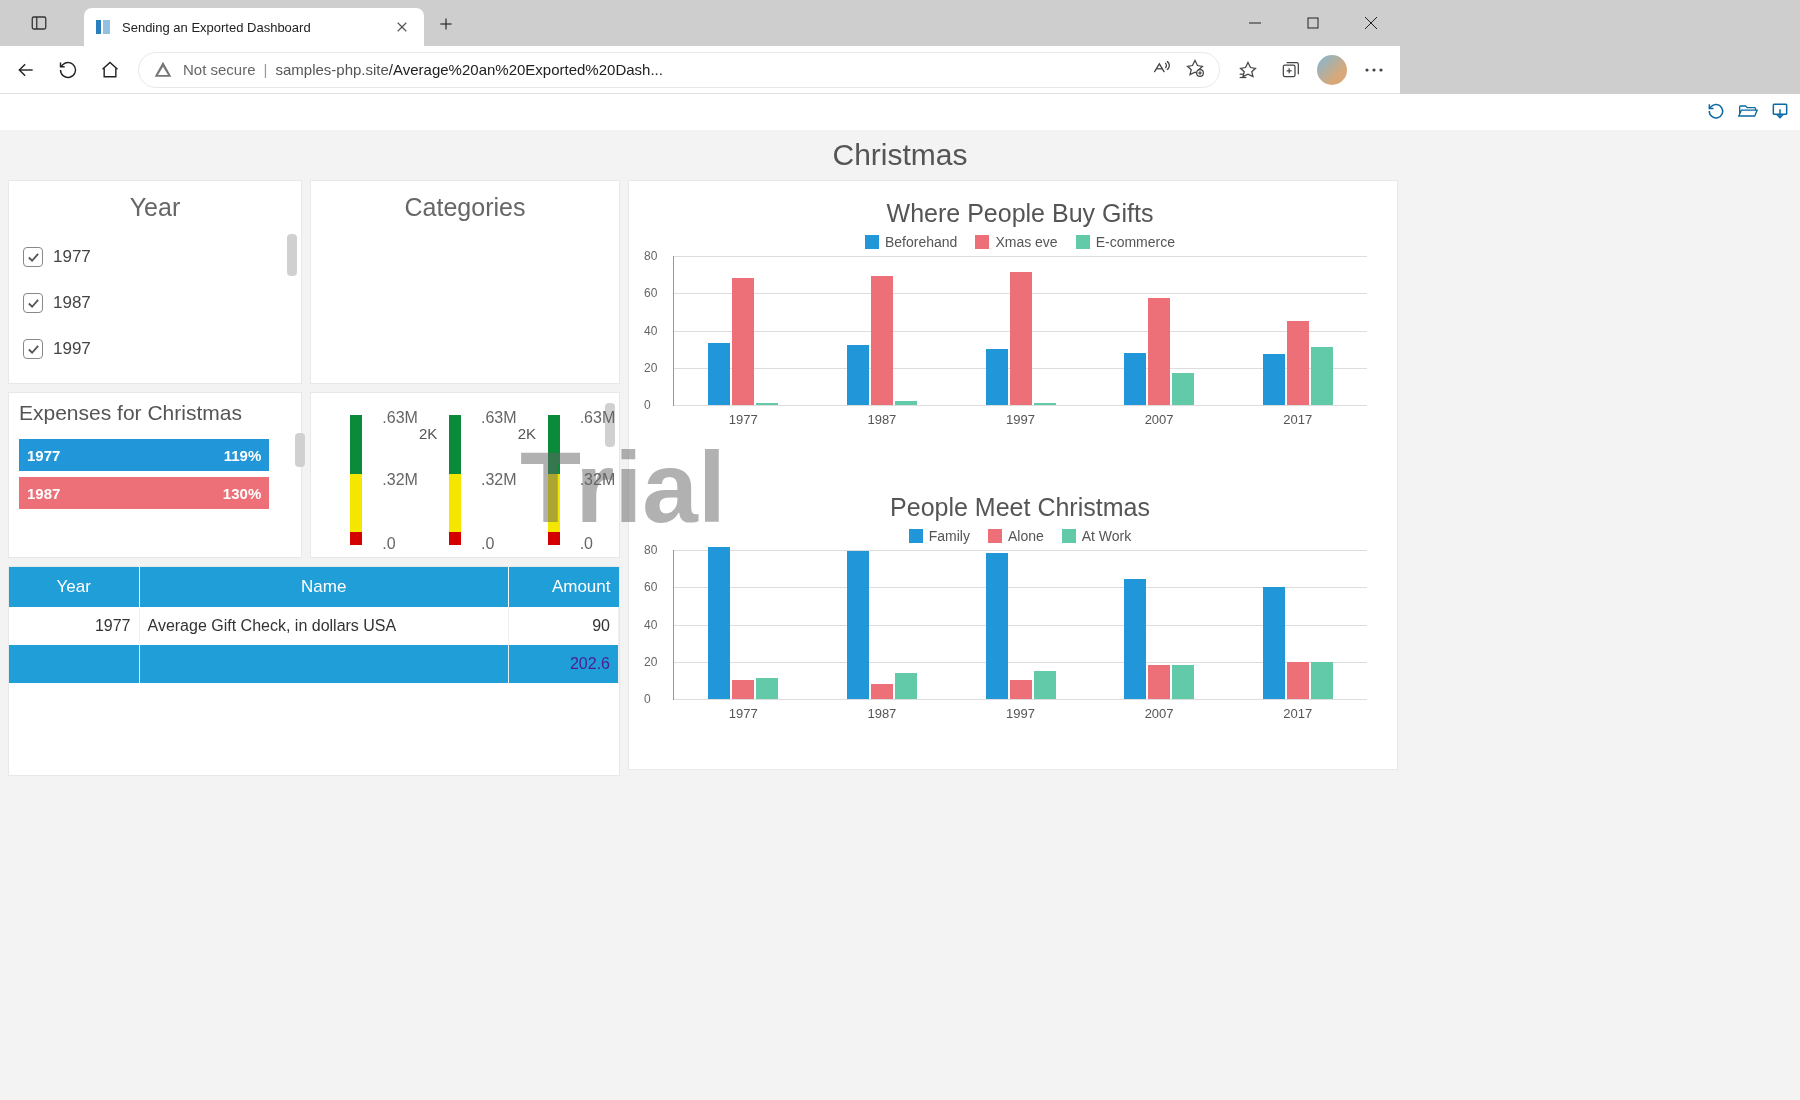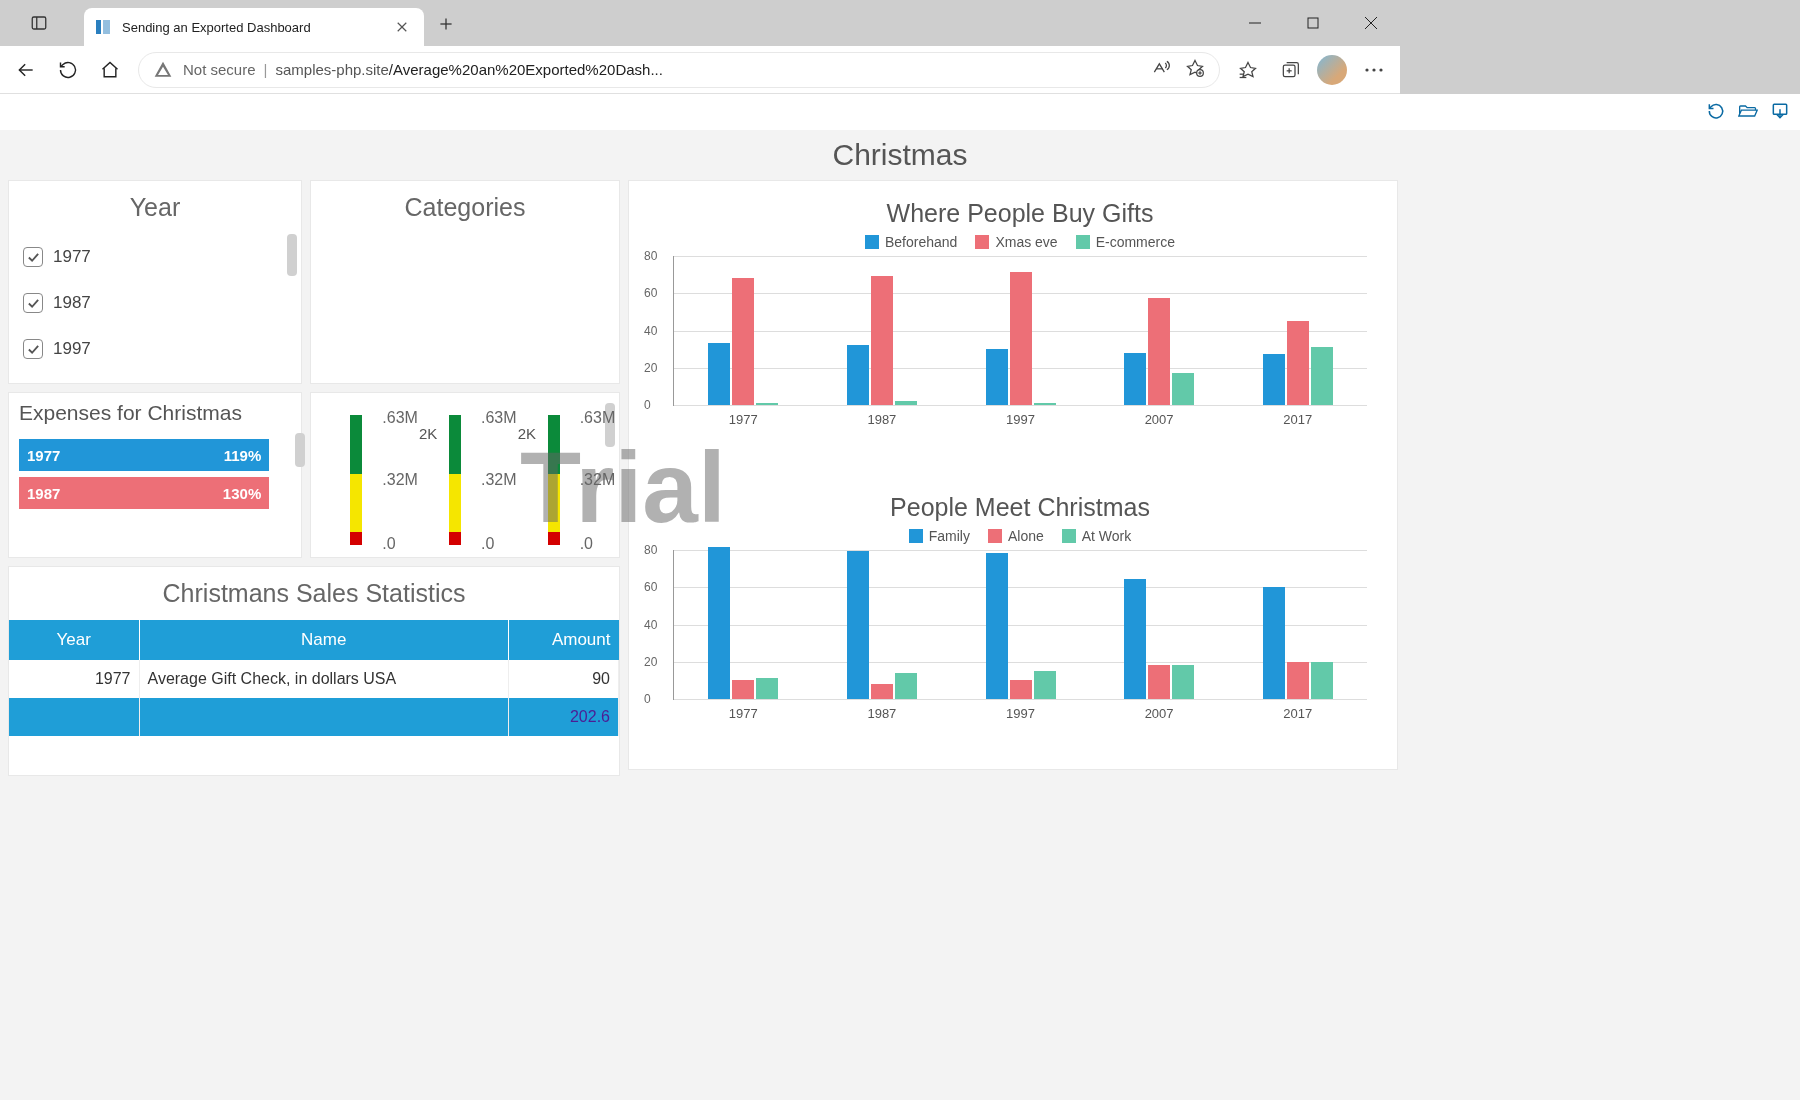--- a/index.html
+++ b/index.html
@@ -329,21 +329,20 @@
               </div>
             <span class="g-lbl" style="top:6px">.63M</span>
             <span class="g-lbl" style="top:68px">.32M</span>
             <span class="g-lbl" style="top:132px">.0</span>
             <span class="g-biglbl" style="top:22px">2K</span>
           </div>
         </div>
       </div>
 
       <div class="panel tbl-panel">
-        <div class="panel-title" style="font-size:25px">Christmans Sales Statistics</div>
         <table>
           <tbody>
               <tr>
             <th>Year</th>
             <th style="text-align:center">Name</th>
             <th>Amount</th>
           </tr>
           <tr>
             <td>1977</td>
             <td>Average Gift Check, in dollars USA</td>

